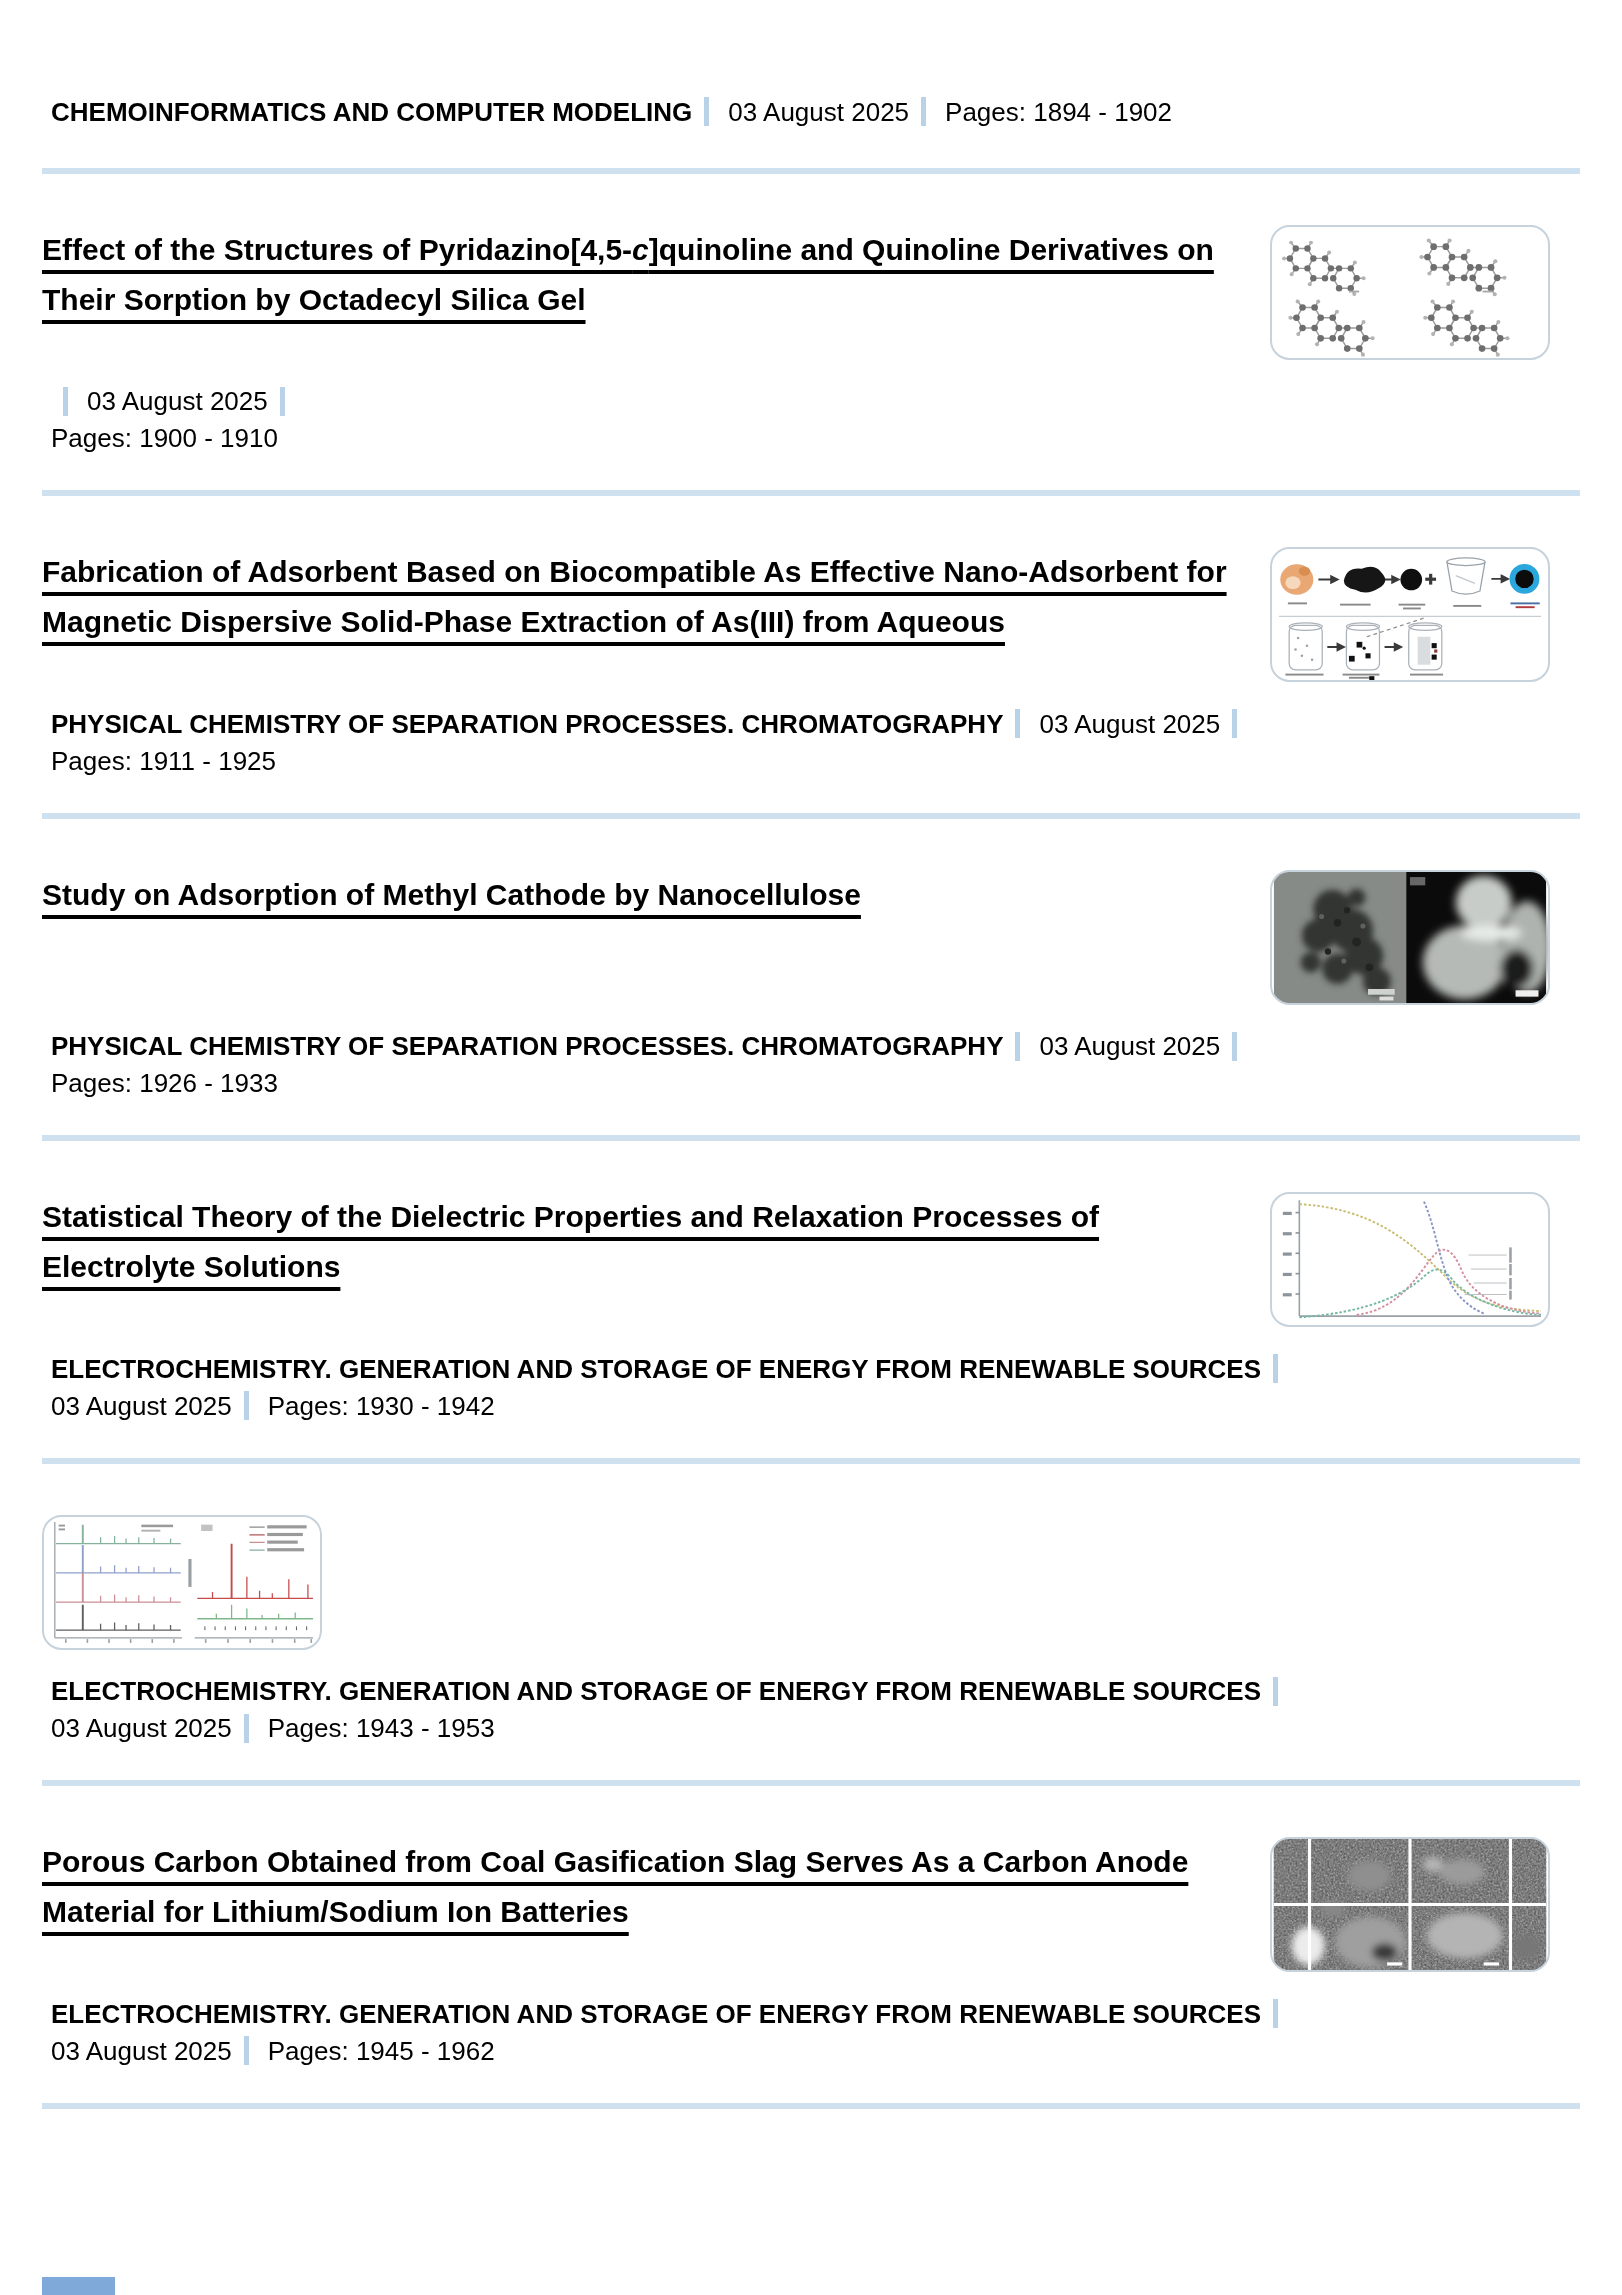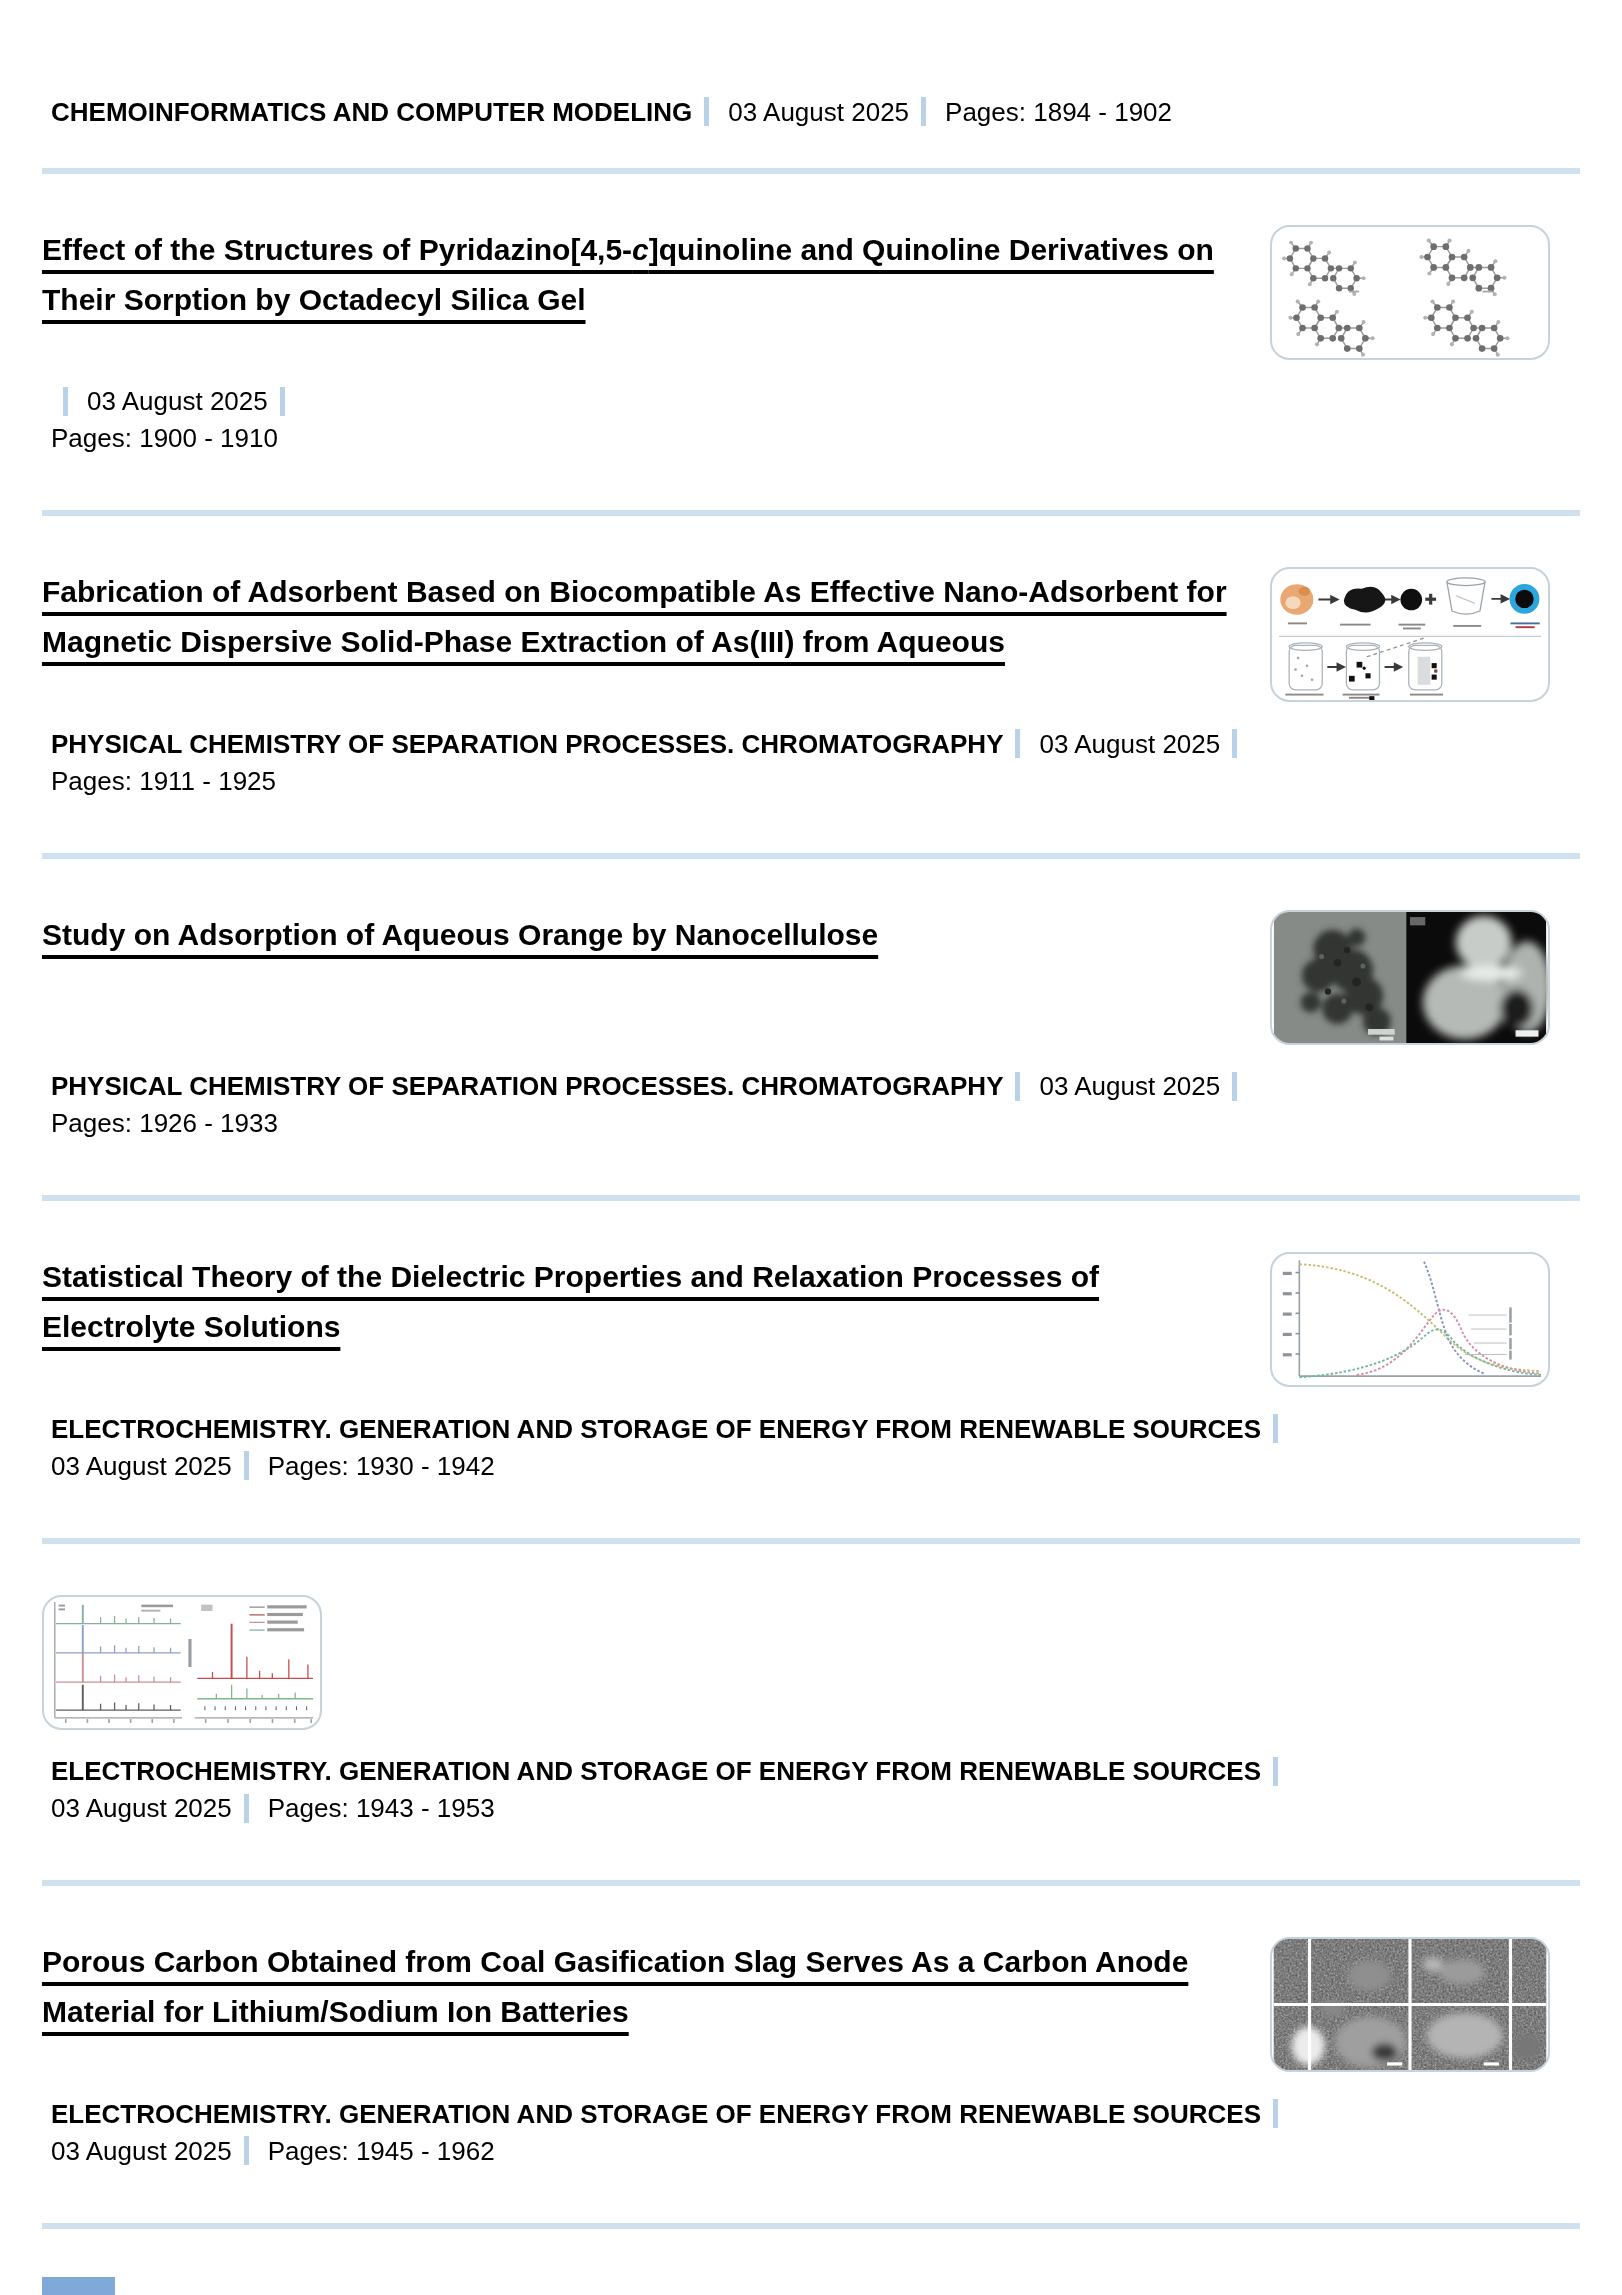--- a/index.html
+++ b/index.html
@@ -19,21 +19,21 @@
   
   .meta{margin:9px;font-size:26px;line-height:37px;color:#000}
   .meta .cat{font-weight:bold}
   .sep{display:inline-block;width:5.2px;height:29px;background:var(--sep);vertical-align:-5.2px;margin:0 11.8px}
   br.br-a,br.br-b{display:none}
   .meta.break-a br.br-a{display:inline}
   .meta.break-b br.br-b{display:inline}
   .top-meta{padding-top:85px;margin-bottom:37px}
   .divider{height:5.9px;background:var(--div)}
   
-  .article{padding:51px 0 44px}
+  .article{padding:51px 0 24px}
   .article-top{display:flex;align-items:flex-start;gap:37px;min-height:139px}
   .title{
     flex:1 1 auto;max-width:1191px;margin:0;
     font-size:30px;line-height:50px;font-weight:bold;color:#000;
     text-decoration:underline;text-decoration-thickness:3.9px;
     text-underline-offset:9.8px;text-decoration-skip-ink:none;
     cursor:pointer;
   }
   .title .it{font-style:italic}
   .thumb{
@@ -209,21 +209,21 @@
     <p class="meta article-meta break-b">
       <span class="cat">PHYSICAL CHEMISTRY OF SEPARATION PROCESSES. CHROMATOGRAPHY</span><span class="sep"></span><br class="br-a">
       <span class="date">03 August 2025</span><span class="sep"></span><br class="br-b">
       <span class="pages">Pages: 1911 - 1925</span>
     </p>
   </section>
   <div class="divider"></div>
 
   <section class="article">
     <div class="article-top">
-      <h2 class="title"><span>Study on Adsorption of Aqueous Orange by Nanocellulose</span><span class="it"></span><span></span></h2>
+      <h2 class="title"><span>Study on Adsorption of Methyl Cathode by Nanocellulose</span><span class="it"></span><span></span></h2>
       <div class="thumb">
   <svg viewBox="0 0 428 206">
     <defs>
       <filter id="b3a">
                   <feGaussianBlur stdDeviation="5"></feGaussianBlur>
                 </filter>
       <filter id="b3b">
                   <feGaussianBlur stdDeviation="7"></feGaussianBlur>
                 </filter>
     </defs>

